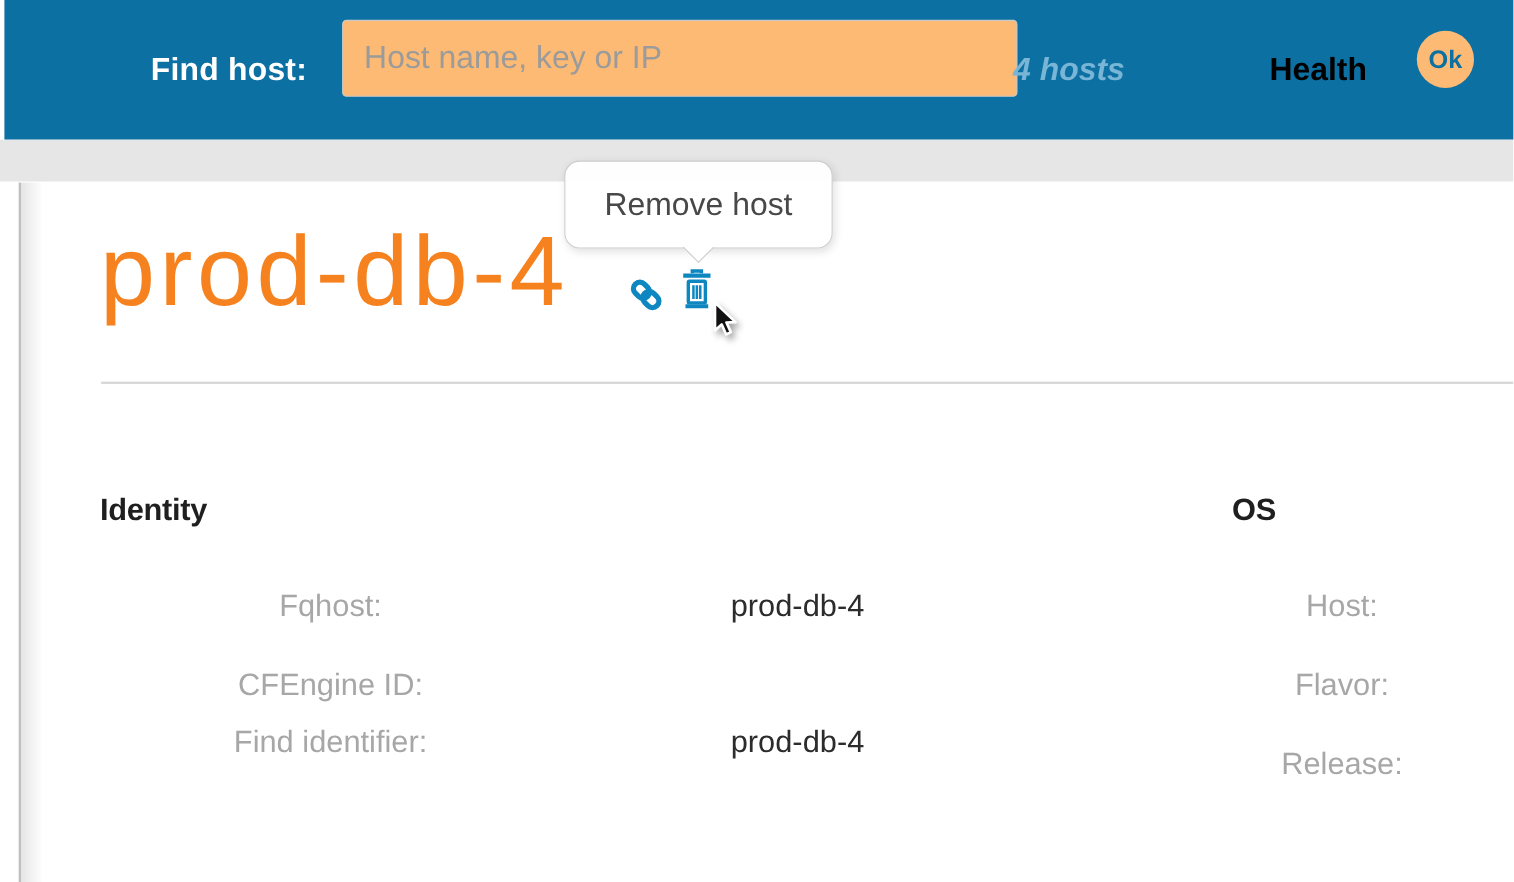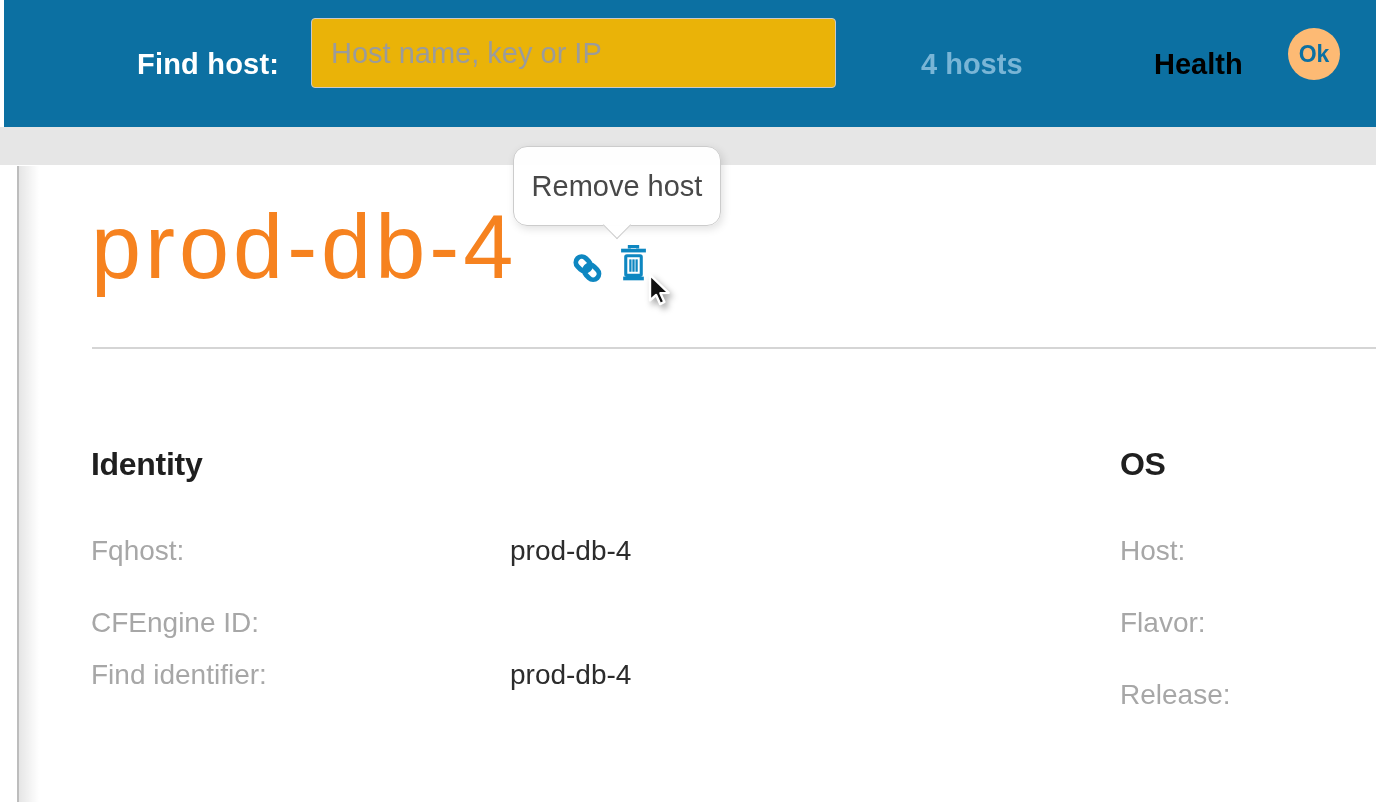--- a/index.html
+++ b/index.html
@@ -27,30 +27,30 @@
   
   .header{
     position:absolute;left:4px;top:0;width:1376px;height:127px;
     background:var(--header-bg);
   }
   .find-label{
     position:absolute;left:133px;top:50%;transform:translateY(-50%);
     color:#ffffff;font-size:29px;font-weight:bold;letter-spacing:0.2px;
   }
   .search-input{
-    position:absolute;left:307px;top:18px;width:525px;height:70px;
-    background:#eab308;border:1px solid #c9c9c9;border-radius:4px;
+    position:absolute;left:307px;top:18px;width:614px;height:70px;
+    background:#fdba74;border:1px solid #c9c9c9;border-radius:4px;
     font-family:"Liberation Sans", sans-serif;
     font-size:29px;color:#444;padding:0 19px;outline:none;
   }
   .search-input::placeholder{color:#9b9b9b;opacity:1;}
   .hosts-count{
     position:absolute;left:917px;top:50%;transform:translateY(-50%);
     color:var(--hosts-blue);font-size:29px;font-weight:600;
-    text-decoration:none;cursor:pointer;
+    text-decoration:none;cursor:pointer;font-style:italic;
   }
   .health-label{
     position:absolute;left:1150px;top:50%;transform:translateY(-50%);
     color:#000000;font-size:29px;font-weight:bold;
   }
   .health-badge{
     position:absolute;left:1284px;top:28px;width:52px;height:52px;
     background:#fdba74;border-radius:50%;
     display:flex;align-items:center;justify-content:center;
     color:var(--header-bg);font-size:23px;font-weight:bold;cursor:pointer;
@@ -77,21 +77,21 @@
     position:absolute;left:91px;top:202px;
     color:var(--orange);font-size:90px;font-weight:400;line-height:1;
     letter-spacing:4px;z-index:1;white-space:nowrap;
   }
   .icon-btn{position:absolute;color:var(--icon-blue);cursor:pointer;line-height:0;z-index:2;background:none;border:none;padding:0;}
   .link-btn{left:570px;top:247px;}
   .trash-btn{left:618px;top:243px;}
 
   
   .tooltip{
-    position:absolute;left:513px;top:146px;width:208px;height:80px;
+    position:absolute;left:513px;top:146px;width:244px;height:80px;
     background:rgba(255,255,255,0.93);
     border:1px solid var(--tooltip-border);border-radius:14px;
     display:flex;align-items:center;justify-content:center;
     box-shadow:2px 3px 8px rgba(0,0,0,0.12);
     z-index:5;
   }
   .tooltip::before{
     content:"";position:absolute;bottom:-10px;left:50%;margin-left:-10px;
     width:19px;height:19px;transform:rotate(45deg);
     background:rgba(255,255,255,0.97);
@@ -108,26 +108,26 @@
 
   
   .heading-divider{
     position:absolute;left:92px;top:347px;width:1284px;height:2px;
     background:var(--divider);
   }
 
   
   .section{position:absolute;top:444px;}
   .section h2{
-    font-size:32px;font-weight:bold;color:#1f1f1f;
+    font-size:28px;font-weight:bold;color:#1f1f1f;
     line-height:40px;margin:0 0 44px 0;letter-spacing:-0.3px;
   }
   .identity-section{left:91px;width:920px;}
   .os-section{left:1120px;width:256px;}
-  .row{display:flex;margin-bottom:26px;}
+  .row{display:flex;margin-bottom:26px;text-align:center;}
   .row.tight{margin-bottom:6px;gap:40px;}
   .row-label{
     flex:0 0 419px;color:var(--label-gray);
     font-size:28px;line-height:46px;
   }
   .os-section .row-label{flex:0 0 200px;}
   .row-value{
     width:430px;color:var(--text-dark);
     font-size:28px;line-height:46px;word-break:break-all;
   }

